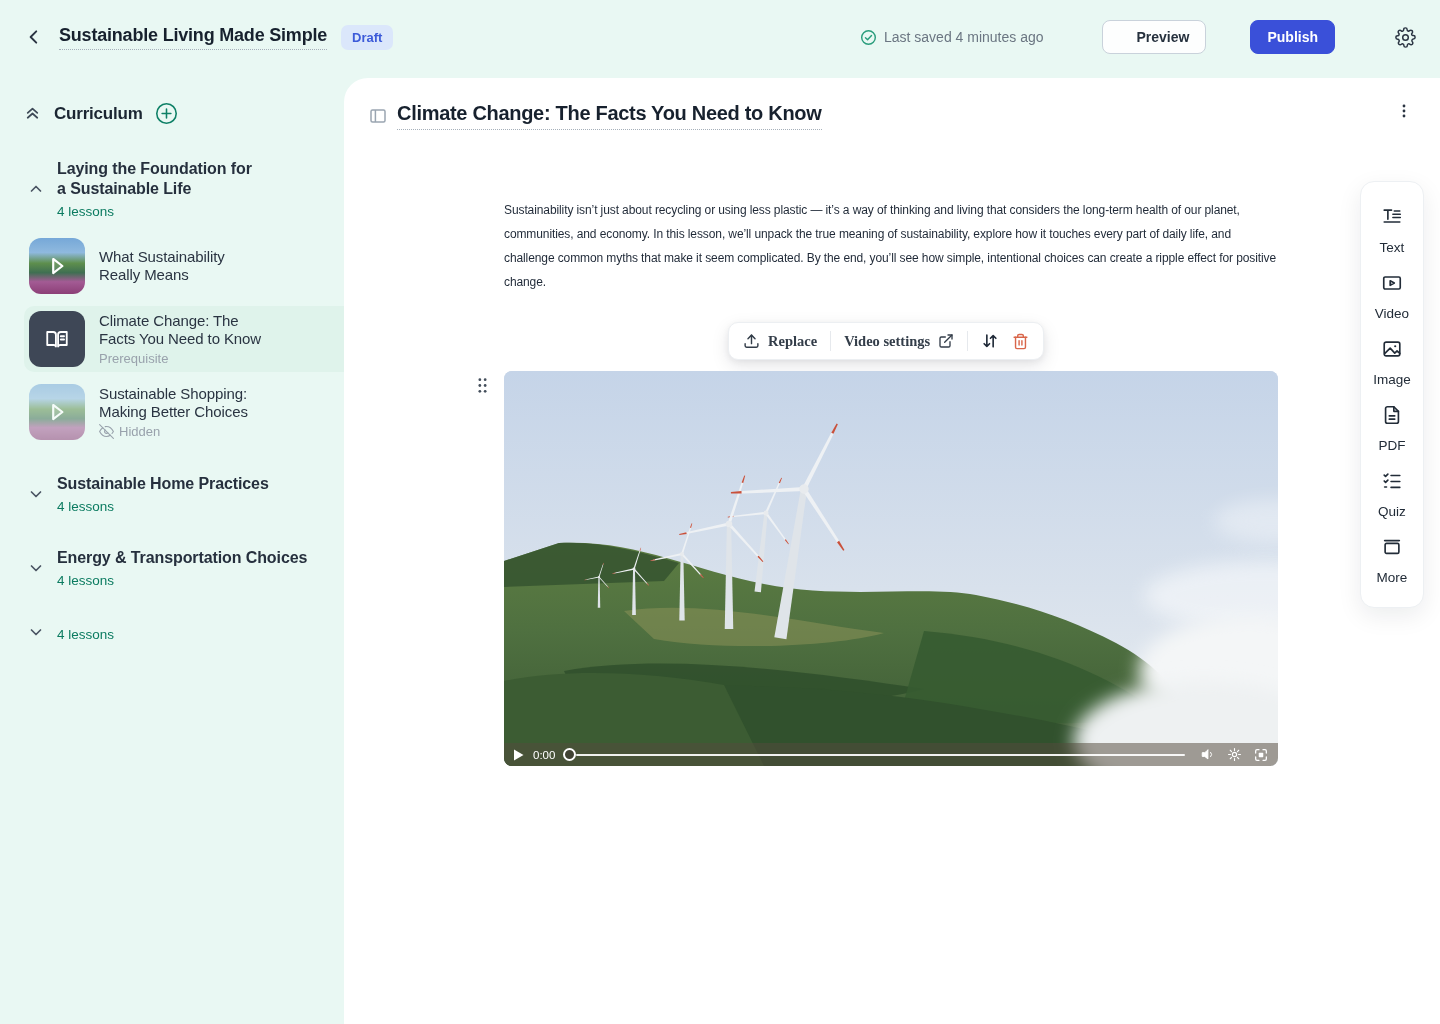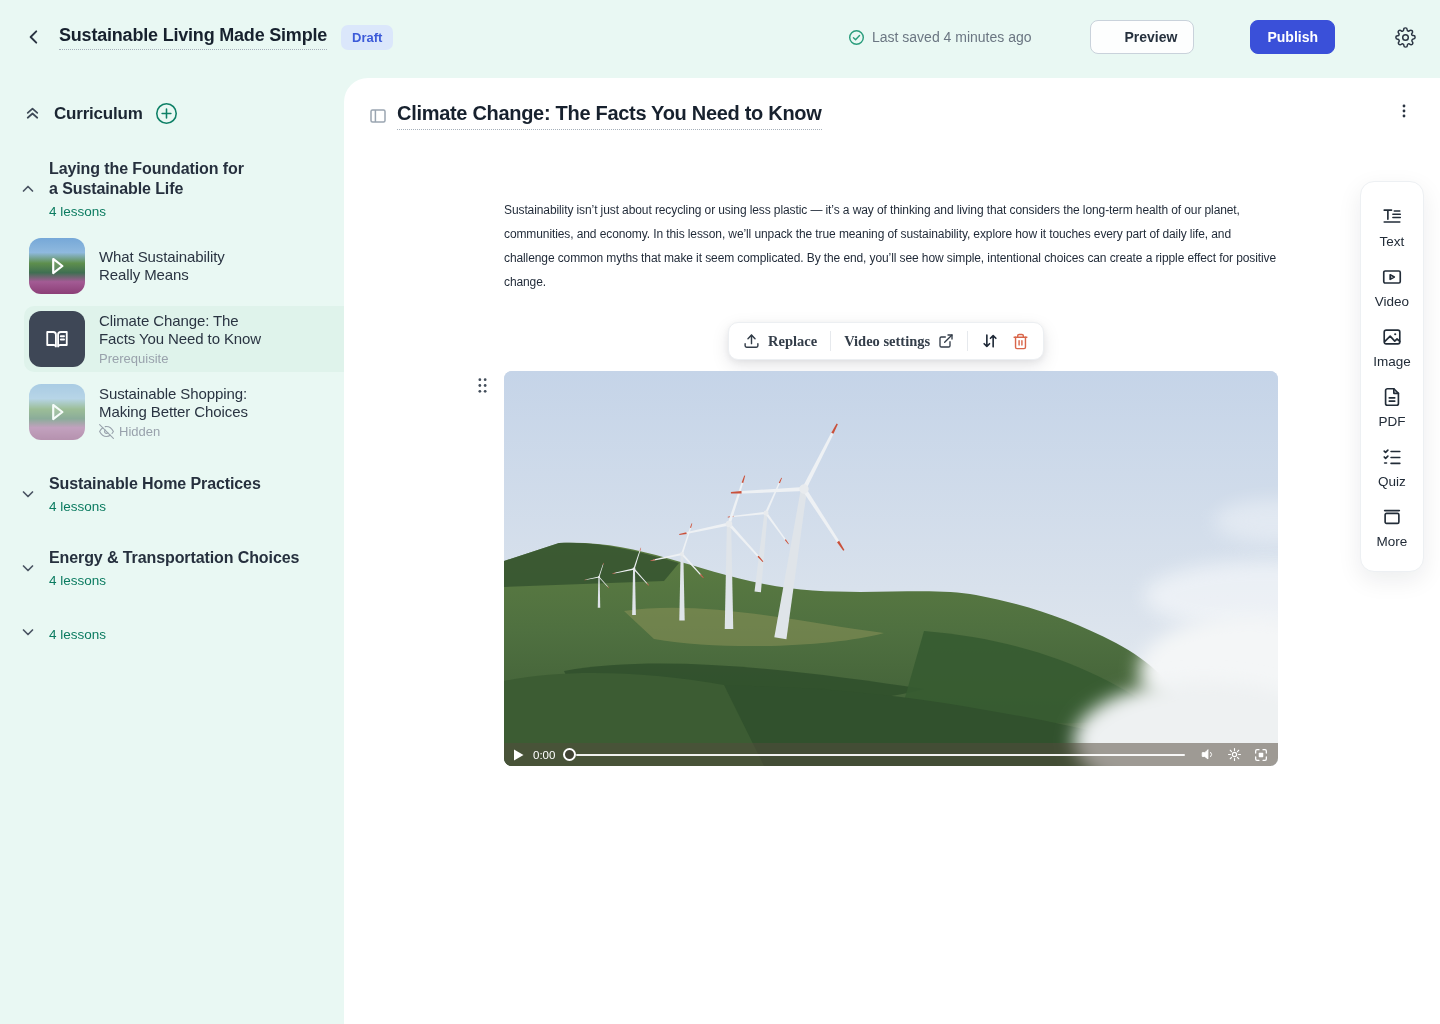--- a/index.html
+++ b/index.html
@@ -28,32 +28,32 @@
     margin-left:14px; background:#dbe7fb; color:#3d5bd9;
     font-size:13px; font-weight:600; padding:5px 11px; border-radius:7px;
   }
   .topbar-right { margin-left:auto; display:flex; align-items:center;gap:40px; }
   .saved { display:flex; align-items:center; gap:7px; color:#6b7682; font-size:14px; margin-right:18px; }
   .btn {
     height:34px; border-radius:8px; font-size:14px; font-weight:600;
     display:inline-flex; align-items:center; padding:0 16px; cursor:pointer;
     font-family:"Liberation Sans", sans-serif;
   }
-  .btn-preview { background:#fdfefe; border:1px solid #c9d2db; color:#26313e; margin-right:16px;padding-left:34px; }
+  .btn-preview { background:#fdfefe; border:1px solid #c9d2db; color:#26313e; margin-right:4px;padding-left:34px; }
   .btn-publish { background:#3a50d9; border:1px solid #3a50d9; color:#ffffff; }
   .gear-btn { margin-left:20px; color:#2a3442; cursor:pointer; }
 
   
   .sidebar { position:absolute; top:74px; left:0; width:384px; bottom:0; }
   .curriculum-header { display:flex; align-items:center; padding:28px 24px 0 24px; }
   .collapse-all { color:#3e4a57; cursor:pointer; margin-right:13px; }
   .curriculum-title { font-size:17px; font-weight:700; letter-spacing:-0.2px; color:#1b2632; }
   .add-circle { margin-left:12px; cursor:pointer; color:#0e8066; }
 
-  .section { padding:0 20px; }
+  .section { padding:0 28px; }
   .section-head { display:flex; margin-top:34px; cursor:pointer; }
   .section-chevron { color:#4b5563; margin-right:13px; width:16px; flex:0 0 16px; align-self:center; }
   .section-title { font-size:16px; font-weight:600; color:#26303e; line-height:20px; letter-spacing:-0.1px; }
   .section-meta { font-size:13.5px; color:#0b7b60; margin-top:5px; }
 
   .lessons { margin:14px 16px 0 24px; }
   .lesson {
     display:flex; align-items:center; padding:5px; border-radius:10px;
     margin-bottom:7px; cursor:pointer; position:relative;
   }
@@ -126,21 +126,21 @@
 
   
   .insert-panel {
     position:absolute; left:1360px; top:181px; width:64px;
     background:#ffffff; border:1px solid #edf0f3; border-radius:14px;
     box-shadow:0 8px 24px rgba(15,23,42,0.08);
     display:flex; flex-direction:column; align-items:center;
     padding:24px 0 22px 0; gap:17px;
   }
   .insert-item { display:flex; flex-direction:column; align-items:center; gap:6px; cursor:pointer; color:#222c38; }
-  .insert-label { font-size:13.5px; font-weight:500; color:#222c38; }
+  .insert-label { font-size:13.5px; font-weight:500; color:#222c38;margin-top:6px; }
 </style>
 </head>
 <body>
 
 <header class="topbar">
   <span class="back-btn">
     <span>
       <svg width="18" height="18" viewBox="0 0 16 16" fill="none" stroke="currentColor" stroke-width="1.7" stroke-linecap="round" stroke-linejoin="round">
           <path d="M10 3 L5 8 L10 13"></path>
         </svg>

